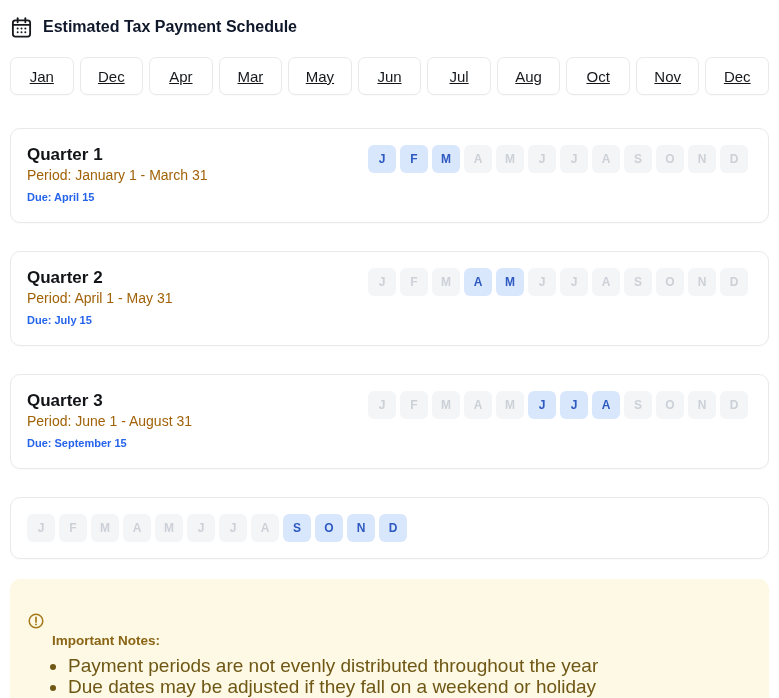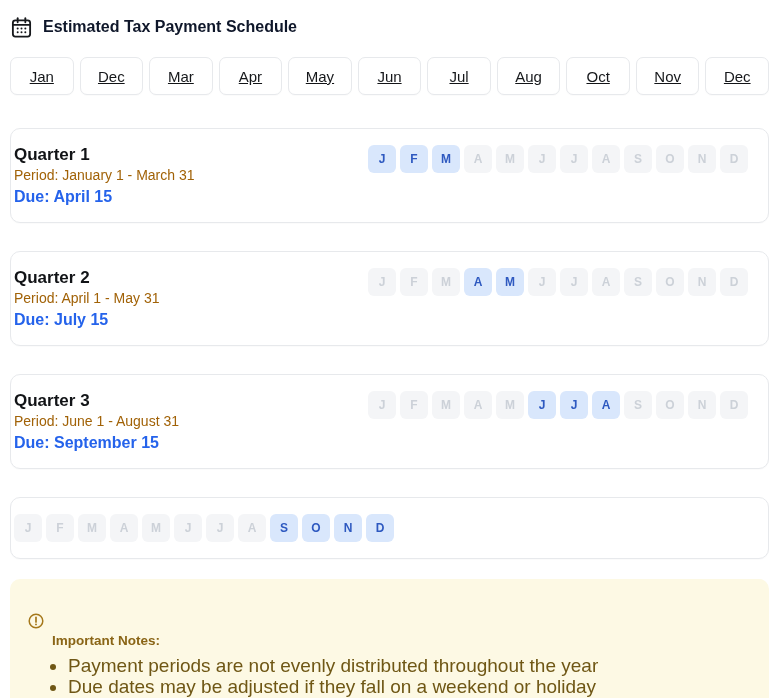--- a/index.html
+++ b/index.html
@@ -21,26 +21,26 @@
   .header{display:flex;align-items:center;gap:10px;padding-top:14px;height:40px;}
   .header .title{font-size:16px;font-weight:700;color:#0f172a;}
   .cal-icon{width:23px;height:23px;display:inline-flex;}
 
   .months-row{display:flex;gap:6px;margin-top:17px;text-decoration:underline;}
   .month-btn{flex:1;height:38px;background:#fff;border:1px solid var(--card-border);
     border-radius:7px;font-size:15px;color:#16181b;cursor:pointer;
     font-family:inherit;box-shadow:0 1px 1px rgba(0,0,0,0.02);}
 
   .quarter-card{margin-top:28px;border:1px solid var(--card-border);border-radius:10px;
-    padding:15px 20px 16px 3px;display:flex;justify-content:space-between;
+    padding:15px 20px 16px 16px;display:flex;justify-content:space-between;
     align-items:flex-start;background:#fff;box-shadow:0 1px 1px rgba(0,0,0,0.02);}
   .quarter-card:first-child{margin-top:33px;}
   .q-title{font-size:17px;font-weight:700;color:#121417;line-height:21px;}
   .q-period{font-size:14px;color:#a16207;margin-top:1px;line-height:18px;}
-  .q-due{font-size:16px;font-weight:700;color:var(--due-text);margin-top:4px;line-height:18px;}
+  .q-due{font-size:11px;font-weight:700;color:var(--due-text);margin-top:4px;line-height:18px;}
   .month-chips{display:flex;gap:4px;margin-top:1px;}
   .chip{width:28px;height:28px;border-radius:6px;background:var(--chip-inactive-bg);
     color:var(--chip-inactive-text);font-size:12px;font-weight:600;
     display:flex;align-items:center;justify-content:center;}
   .chip.active{background:var(--chip-active-bg);color:var(--chip-active-text);}
 
   .notes-box{margin-top:20px;background:var(--notes-bg);border-radius:10px;
     padding:15px 18px 16px 18px;}
   .notes-head{display:flex;align-items:center;gap:8px;}
   .warn-icon{width:16px;height:16px;display:inline-flex;flex:none;}
@@ -69,22 +69,22 @@
             <circle cx="16" cy="17" r="1.05"></circle>
         </g>
       </svg>
     </span>
     <span class="title">Estimated Tax Payment Schedule</span>
   </div>
 
   <div class="months-row">
       <button class="month-btn">Jan</button>
       <button class="month-btn">Dec</button>
+      <button class="month-btn">Apr</button>
       <button class="month-btn">Mar</button>
-      <button class="month-btn">Apr</button>
       <button class="month-btn">May</button>
       <button class="month-btn">Jun</button>
       <button class="month-btn">Jul</button>
       <button class="month-btn">Aug</button>
       <button class="month-btn">Oct</button>
       <button class="month-btn">Nov</button>
       <button class="month-btn">Dec</button>
     </div>
 
   <div>

